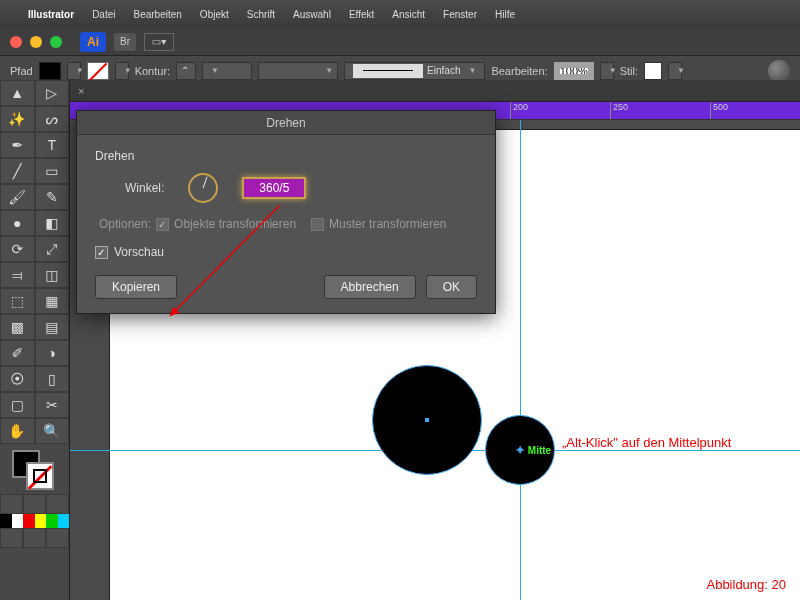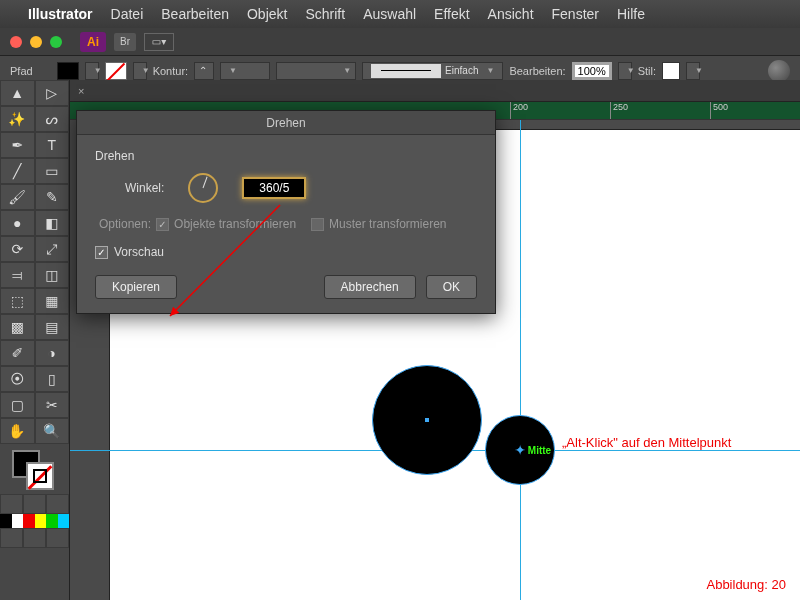--- a/index.html
+++ b/index.html
@@ -1,44 +1,44 @@
 <!DOCTYPE html>
 <html><head>
 <meta charset="utf-8">
 <style>
   * { box-sizing: border-box; margin: 0; padding: 0; font-family: "Helvetica Neue", Arial, sans-serif; }
   body { width: 800px; height: 600px; background: #323232; overflow: hidden; position: relative; }
 
   
-  .mac-menubar { height: 22px; background: linear-gradient(#4b4b4b,#3a3a3a); display: flex; align-items: center; color: #ddd; font-size: 14px; padding: 14px 10px; gap: 18px; }
+  .mac-menubar { height: 22px; background: linear-gradient(#4b4b4b,#3a3a3a); display: flex; align-items: center; color: #ddd; font-size: 10px; padding: 14px 10px; gap: 18px; }
   .apple { font-size: 15px; }
   .mac-menubar .app { font-weight: bold; color: #fff; }
 
   
   .app-titlebar { height: 28px; background: #3e3e3e; display: flex; align-items: center; padding: 0 10px; border-bottom: 1px solid #222; gap: 8px; }
   .traffic { display: flex; gap: 8px; }
   .traffic span { width: 12px; height: 12px; border-radius: 50%; display: inline-block; }
   .tl-close { background: #ff5f57; }
   .tl-min { background: #ffbd2e; }
   .tl-max { background: #28c940; }
-  .ai-badge { width: 26px; height: 20px; background: #701a75; color: #ff9a00; font-weight: bold; font-size: 12px; display: flex; align-items: center; justify-content: center; border-radius: 3px; margin-left: 10px; }
+  .ai-badge { width: 26px; height: 20px; background: #1d4ed8; color: #ff9a00; font-weight: bold; font-size: 12px; display: flex; align-items: center; justify-content: center; border-radius: 3px; margin-left: 10px; }
   .br-badge { width: 22px; height: 18px; background: #555; color: #ccc; font-size: 10px; display: flex; align-items: center; justify-content: center; border-radius: 2px; }
   .layout-icon { width: 30px; height: 18px; border: 1px solid #666; display: flex; align-items: center; justify-content: center; color: #ccc; font-size: 10px; }
 
   
   .control-bar { height: 30px; background: #474747; display: flex; align-items: center; padding: 0 10px; font-size: 11px; color: #ccc; gap: 6px; border-bottom: 1px solid #2a2a2a; }
-  .ctl-label { margin-right: 18px; }
+  .ctl-label { }
   .color-swatch { width: 22px; height: 18px; border: 1px solid #222; background: #000; }
   .no-stroke { width: 22px; height: 18px; border: 1px solid #666; background: #fff; position: relative; }
   .no-stroke::after { content: ""; position: absolute; left: -2px; right: -2px; top: 50%; border-top: 2px solid #e00; transform: rotate(-45deg); }
   .dd { height: 18px; background: #555; border: 1px solid #333; display: flex; align-items: center; padding: 0 4px; font-size: 10px; color: #ddd; position: relative; }
   .dd .arrow { margin-left: 4px; font-size: 8px; color: #aaa; }
   .stroke-sample { width: 70px; height: 14px; background: #ddd; display: flex; align-items: center; justify-content: center; }
   .stroke-sample .line { width: 50px; height: 1px; background: #000; }
-  .opacity-input { width: 40px; height: 18px; background: #fff; color: #000; border: 3px solid #a3a3a3; font-size: 11px; text-align: center; }
+  .opacity-input { width: 40px; height: 18px; background: #fff; color: #000; border: 6px solid #a3a3a3; font-size: 11px; text-align: center; }
   .stil-sw { width: 18px; height: 18px; background: #fff; border: 1px solid #333; }
   .panel-icon { width: 22px; height: 22px; border-radius: 50%; background: radial-gradient(circle at 35% 35%, #888, #444); margin-left: auto; }
 
   
   .main { position: absolute; top: 80px; left: 0; right: 0; bottom: 0; display: flex; }
 
   
   .tools { width: 70px; background: #474747; border-right: 1px solid #222; display: flex; flex-direction: column; }
   .tool-grid { display: grid; grid-template-columns: 1fr 1fr; }
   .tool { height: 26px; border: 1px solid #3a3a3a; display: flex; align-items: center; justify-content: center; color: #ddd; font-size: 14px; background: #4d4d4d; }
@@ -49,21 +49,21 @@
   .fs-stroke .slash { position: absolute; left: -4px; right: -4px; top: 50%; border-top: 3px solid #e00; transform: rotate(-45deg); }
   .color-row { display: flex; height: 14px; }
   .color-row span { flex: 1; }
   .mode-row { display: grid; grid-template-columns: 1fr 1fr 1fr; height: 20px; }
   .mode-row div { border: 1px solid #3a3a3a; background: #4d4d4d; }
 
   
   .doc-wrap { flex: 1; position: relative; background: #4a4a4a; }
   .doc-tab { height: 22px; background: #3a3a3a; color: #ddd; font-size: 11px; display: flex; align-items: center; padding: 0 8px; border-bottom: 1px solid #222; }
   .doc-tab .x { margin-right: 6px; color: #aaa; }
-  .ruler-h { position: absolute; top: 22px; left: 0; right: 0; height: 18px; background: #14532d; border-bottom: 1px solid #333; }
+  .ruler-h { position: absolute; top: 22px; left: 0; right: 0; height: 18px; background: #6d28d9; border-bottom: 1px solid #333; }
   .ruler-h .tick { position: absolute; top: 0; bottom: 0; border-left: 1px solid #888; font-size: 9px; color: #ccc; padding-left: 2px; }
   .canvas { position: absolute; top: 40px; left: 0; right: 0; bottom: 0; background: #4a4a4a; }
   .artboard { position: absolute; left: 40px; top: 10px; width: 700px; height: 480px; background: #fff; box-shadow: 0 0 0 1px #222; }
   .guide-v { position: absolute; top: 0; bottom: 0; border-left: 1px solid #29abe2; }
   .guide-h { position: absolute; left: 0; right: 0; border-top: 1px solid #29abe2; }
 
   .big-circle { position: absolute; width: 110px; height: 110px; border-radius: 50%; background: #000; border: 1px solid #3fa9f5; }
   .big-circle .center-dot { position: absolute; left: 50%; top: 50%; width: 4px; height: 4px; background: #3fa9f5; transform: translate(-50%,-50%); }
   .small-circle { position: absolute; width: 70px; height: 70px; border-radius: 50%; background: #000; border: 1px solid #3fa9f5; }
   .small-circle .lbl { position: absolute; left: 50%; top: 50%; transform: translate(-50%,-50%); color: #39ff14; font-size: 10px; font-weight: bold; padding-left: 39px; }
@@ -72,21 +72,21 @@
   .anno-red { position: absolute; color: #e00; font-size: 13px; }
 
   
   .dialog { position: absolute; left: 76px; top: 110px; width: 420px; background: #535353; border: 1px solid #222; box-shadow: 0 4px 20px rgba(0,0,0,.6); color: #ddd; font-size: 12px; }
   .dlg-title { height: 24px; display: flex; align-items: center; justify-content: center; background: #4a4a4a; color: #ccc; border-bottom: 1px solid #333; }
   .dlg-body { padding: 14px 18px; }
   .dlg-section { font-size: 12px; color: #ddd; margin-bottom: 10px; }
   .angle-row { display: flex; align-items: center; gap: 24px; margin: 10px 0 14px 30px; }
   .angle-dial { width: 30px; height: 30px; border: 2px solid #c9a14a; border-radius: 50%; position: relative; }
   .angle-dial .hand { position: absolute; left: 50%; top: 50%; width: 1px; height: 12px; background: #ddd; transform-origin: bottom; transform: translate(-50%,-100%) rotate(20deg); }
-  .angle-input { width: 64px; height: 22px; background: #000000; border: 2px solid #c9a14a; color: #fff; font-size: 12px; text-align: center; box-shadow: 0 0 6px #c9a14a; }
+  .angle-input { width: 64px; height: 22px; background: #a21caf; border: 2px solid #c9a14a; color: #fff; font-size: 12px; text-align: center; box-shadow: 0 0 6px #c9a14a; }
   .opts-row { display: flex; align-items: center; gap: 5px; margin: 6px 0 14px 4px; color: #999; }
   .opts-row .cb { width: 13px; height: 13px; border: 1px solid #777; background: #666; display: flex; align-items: center; justify-content: center; font-size: 10px; color: #bbb; }
   .preview-row { display: flex; align-items: center; gap: 6px; margin: 8px 0 16px 0; }
   .preview-row .cb { width: 13px; height: 13px; border: 1px solid #aaa; background: #666; display: flex; align-items: center; justify-content: center; font-size: 10px; color: #fff; }
   .dlg-buttons { display: flex; gap: 10px; align-items: center; }
   .dlg-btn { height: 24px; padding: 0 16px; background: #6a6a6a; border: 1px solid #333; color: #eee; font-size: 12px; display: flex; align-items: center; border-radius: 3px; }
   .dlg-buttons .spacer { flex: 1; }
 
   
   .red-arrow { position: absolute; pointer-events: none; }

